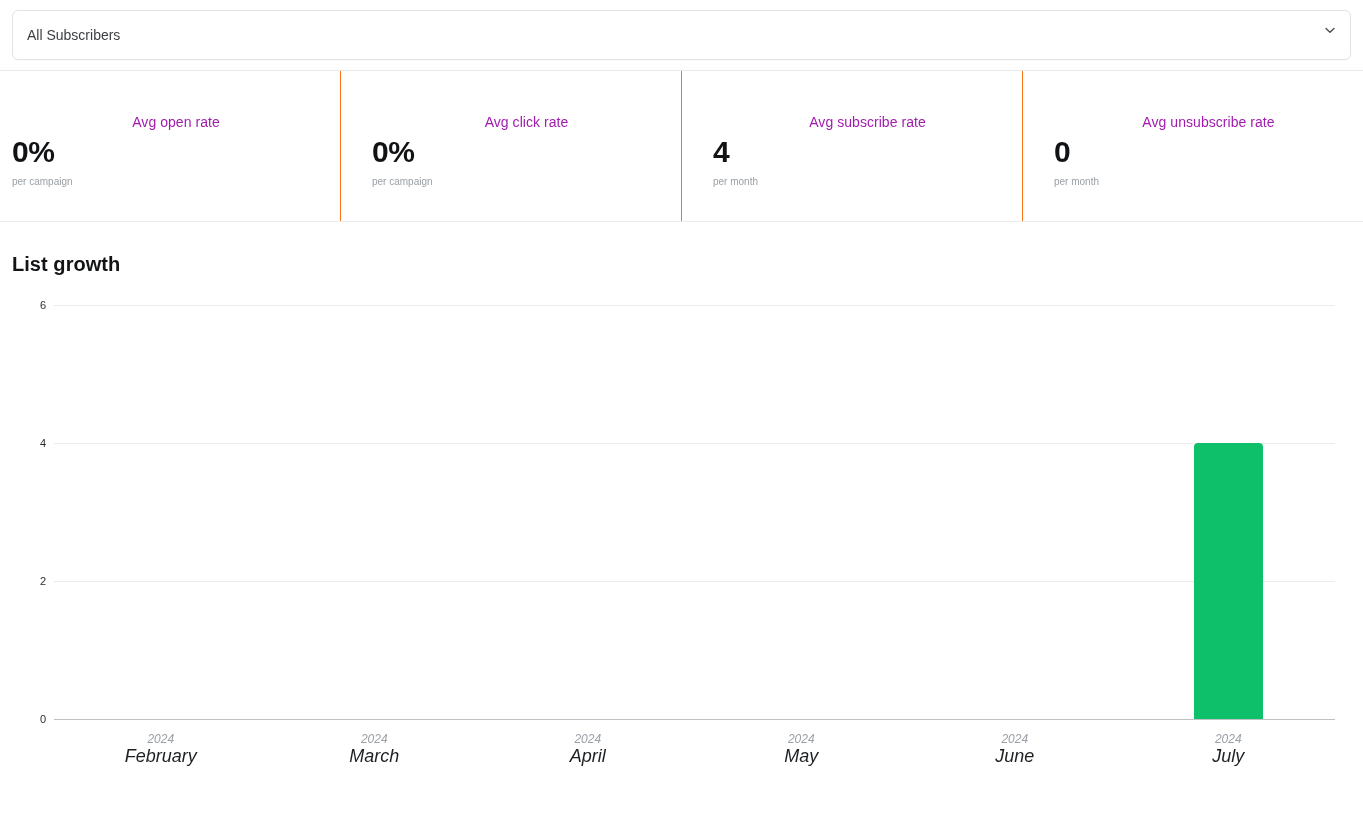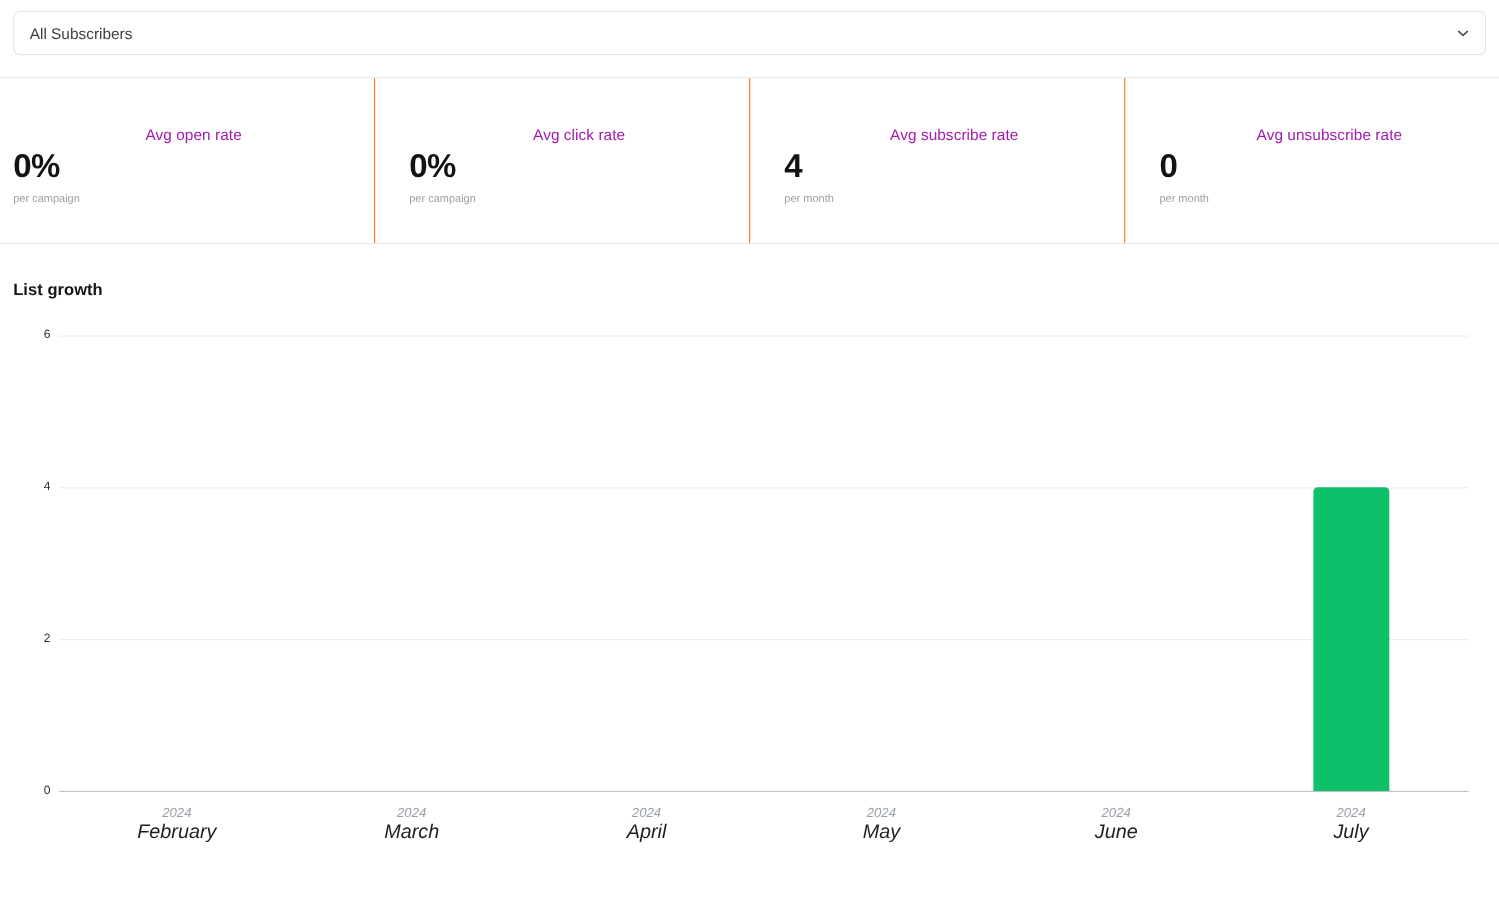--- a/index.html
+++ b/index.html
@@ -23,21 +23,21 @@
     padding-top: 4px;
     letter-spacing: 0.1px;
   }
   .select-wrap {
     margin-top: 10px;
     position: relative;
     height: 40px;
   }
   .select-box {
     width: 100%;
-    height: 40px;
+    height: 50px;
     border: 1px solid #e1e3e5;
     border-radius: 6px;
     background: #ffffff;
     display: flex;
     align-items: center;
     padding: 0 14px;
     font-size: 14px;
     color: #3c3f42;
     box-shadow: 0 1px 0 rgba(0,0,0,0.02);
   }
@@ -84,21 +84,21 @@
   .stat-sub {
     font-size: 10px;
     color: #9aa0a6;
     line-height: 16px;
     margin-top: 4px;
   }
 
   
   .chart-section { padding: 0 12px; }
   .chart-title {
-    font-size: 15px;
+    font-size: 20px;
     font-weight: 700;
     color: #121416;
     line-height: 20px;
     padding-top: 32px;
     letter-spacing: 0.05px;
   }
   .chart-area {
     position: relative;
     margin-top: 23px;
     height: 480px;

